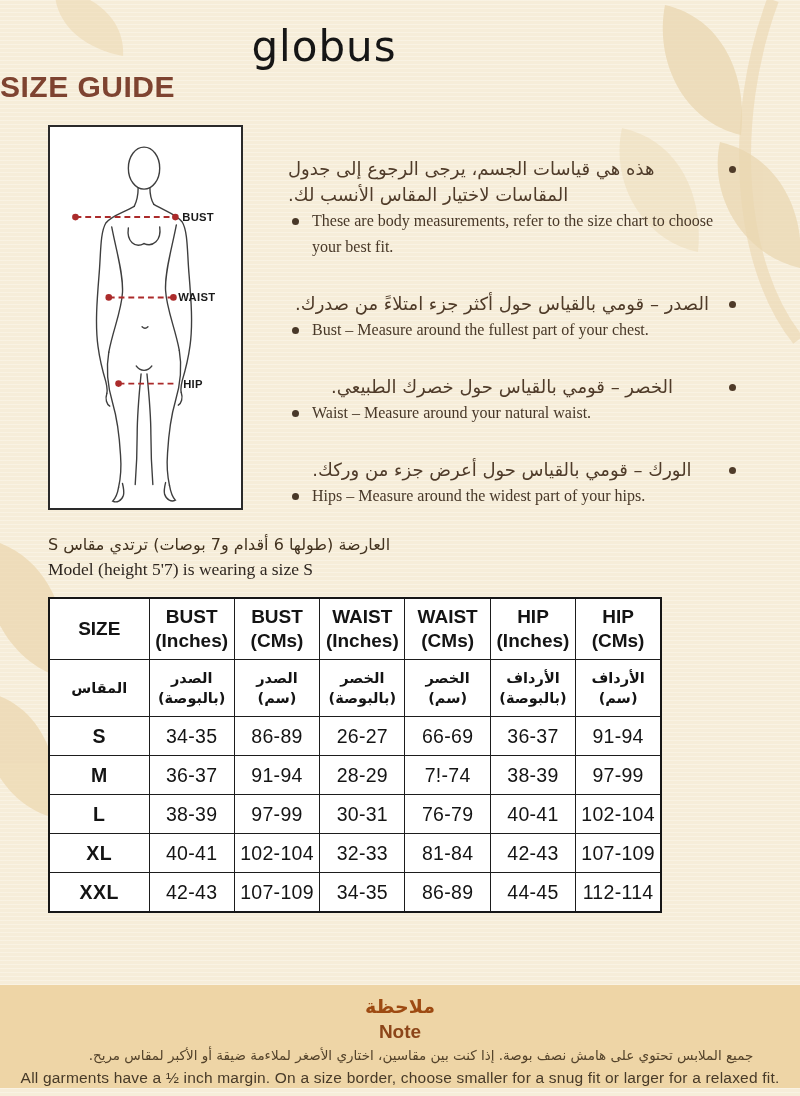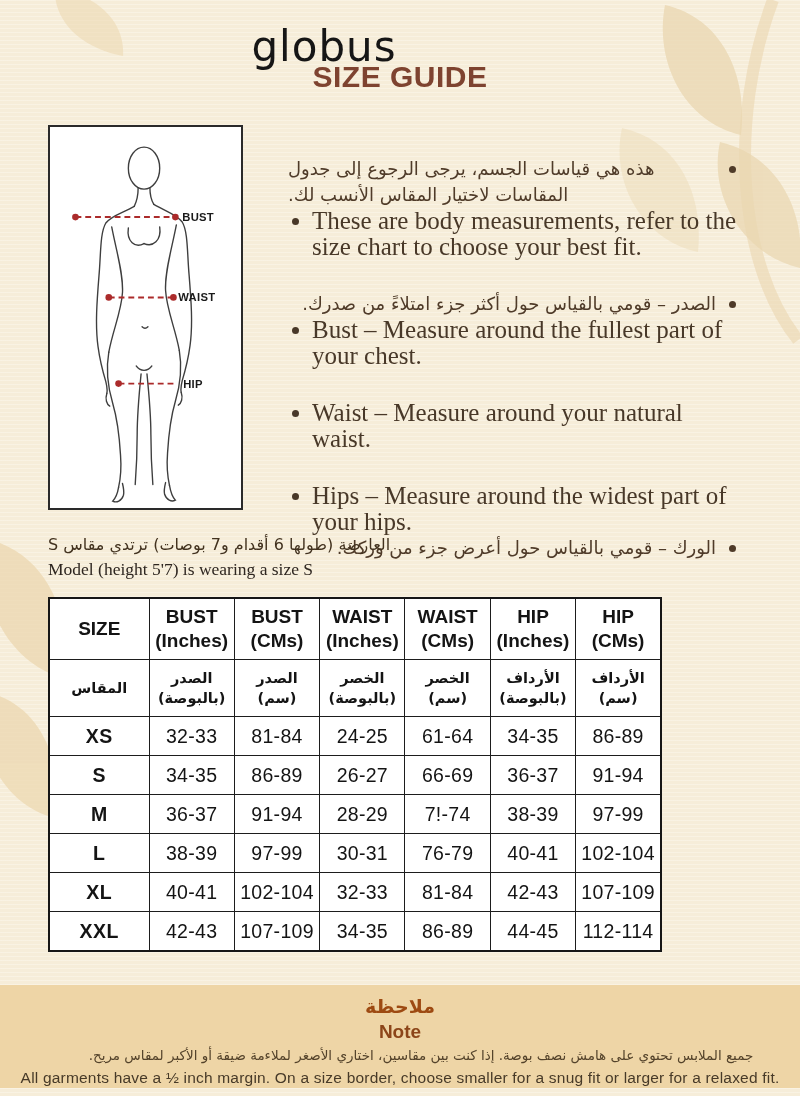--- a/index.html
+++ b/index.html
@@ -12,38 +12,38 @@
     font-family:"Liberation Sans", sans-serif;
     color:#3c2f22;
   }
   .deco{position:absolute;z-index:0;pointer-events:none;}
   .content{position:absolute;z-index:1;}
 
   
   .brand{left:0;top:22px;width:648px;text-align:center;
     font-family:"DejaVu Sans", sans-serif;font-size:42px;font-weight:500;
     letter-spacing:1px;color:#161616;}
-  .page-title{left:0;top:60px;width:800px;text-align:center;
+  .page-title{left:0;top:70px;width:800px;
     font-size:30px;font-weight:bold;letter-spacing:.5px;color:#7e4330;}
 
   
   .figure-box{left:48px;top:125px;width:195px;height:385px;background:#ffffff;
     border:2px solid #2a2a2a;box-sizing:border-box;}
   .fig-svg{width:100%;height:100%;display:block;}
 
   
   .instructions{left:288px;top:156px;width:452px;}
   .inst-group{margin-bottom:31px;}
   .item{position:relative;line-height:26px;color:#4f3b29;}
   .item .dot{position:absolute;top:10px;width:7px;height:7px;border-radius:50%;background:#4f3b29;}
-  .item.ar{direction:rtl;text-align:right;padding-right:24px;
+  .item.ar{direction:rtl;text-align:center;padding-right:24px;
     font-family:"DejaVu Sans", sans-serif;font-size:18px;}
   .item.ar .dot{right:4px;}
   .inst-group:first-child .item.ar{text-align:left;}
-  .item.en{padding-left:24px;font-family:"Liberation Serif", serif;font-size:25px;color:#483828;}
+  .item.en{padding-left:24px;font-family:"Liberation Serif", serif;font-size:16px;color:#483828;}
   .item.en .dot{left:4px;background:#483828;}
 
   
   .model-info{left:48px;top:532px;width:470px;}
   .model-ar{direction:rtl;display:table;font-family:"DejaVu Sans", sans-serif;
     font-size:16px;line-height:25px;color:#42321f;}
   .model-en{font-family:"Liberation Serif", serif;font-size:17.5px;line-height:25px;color:#2e2620;}
 
   
   .size-table{position:absolute;z-index:1;left:48px;top:597px;width:614px;
@@ -141,25 +141,26 @@
   <div class="content instructions">
       <div class="inst-group">
         <div class="item ar"><span class="dot"></span><span>هذه هي قياسات الجسم، يرجى الرجوع إلى جدول المقاسات لاختيار المقاس الأنسب لك.</span></div>
         <div class="item en"><span class="dot"></span><span>These are body measurements, refer to the size chart to choose your best fit.</span></div>
       </div>
       <div class="inst-group">
         <div class="item ar"><span class="dot"></span><span>الصدر – قومي بالقياس حول أكثر جزء امتلاءً من صدرك.</span></div>
         <div class="item en"><span class="dot"></span><span>Bust – Measure around the fullest part of your chest.</span></div>
       </div>
       <div class="inst-group">
+        <div class="item ar"><span class="dot"></span><span>الخصر – قومي بالقياس حول خصرك الطبيعي.</span></div>
         <div class="item en"><span class="dot"></span><span>Waist – Measure around your natural waist.</span></div>
       </div>
       <div class="inst-group">
+        <div class="item ar"><span class="dot"></span><span>الورك – قومي بالقياس حول أعرض جزء من وركك.</span></div>
         <div class="item en"><span class="dot"></span><span>Hips – Measure around the widest part of your hips.</span></div>
-        <div class="item ar"><span class="dot"></span><span>الورك – قومي بالقياس حول أعرض جزء من وركك.</span></div>
       </div>
     </div>
 
   <div class="content model-info">
     <div class="model-ar">العارضة (طولها 6 أقدام و7 بوصات) ترتدي مقاس S</div>
     <div class="model-en">Model (height 5'7) is wearing a size S</div>
   </div>
 
   <table class="size-table">
     <colgroup>
@@ -222,29 +223,20 @@
           <th>
             <div class="hl">الأرداف</div>
             <div class="hl">(بالبوصة)</div>
           </th>
           <th>
             <div class="hl">الأرداف (سم)</div>
           </th>
         </tr>
       </thead>
       <tbody>
-        <tr>
-          <td class="size">XS</td>
-          <td class="val">32-33</td>
-          <td class="val">81-84</td>
-          <td class="val">24-25</td>
-          <td class="val">61-64</td>
-          <td class="val">34-35</td>
-          <td class="val">86-89</td>
-        </tr>
         <tr>
           <td class="size">S</td>
           <td class="val">34-35</td>
           <td class="val">86-89</td>
           <td class="val">26-27</td>
           <td class="val">66-69</td>
           <td class="val">36-37</td>
           <td class="val">91-94</td>
         </tr>
         <tr>

